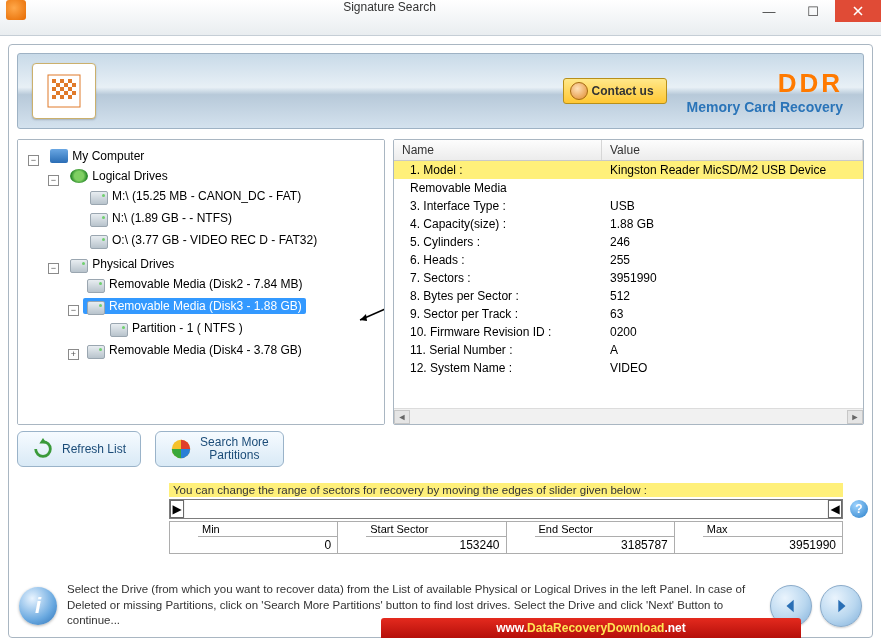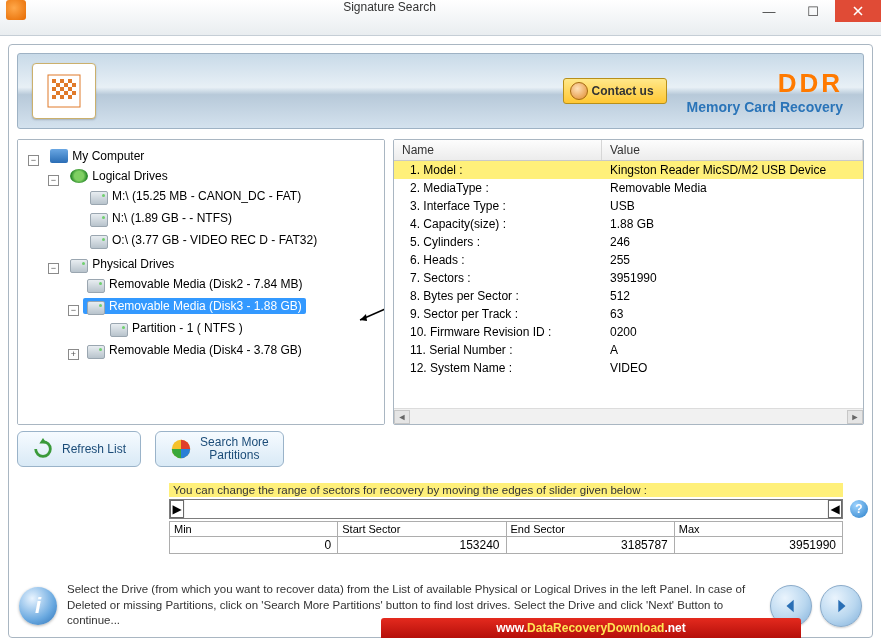--- a/index.html
+++ b/index.html
@@ -68,21 +68,21 @@
 .bi-refresh svg, .bi-pie svg { width: 22px; height: 22px; }
 
 
 .range-panel { margin: 16px 0 0 152px; width: 674px; }
 .hint { background: #fff07a; padding: 1px 4px; font-size: 11.5px; color: #333; }
 .slider { height: 20px; border: 1px solid #7d7d7d; background: #f2f2f2; margin-top: 2px; position: relative; display: flex; align-items: center; }
 .slider .handle { width: 14px; height: 18px; background: #fff; border: 1px solid #6a6a6a; display: flex; align-items: center; justify-content: center; }
 .slider .fill { flex: 1; background: #fff; height: 18px; margin: 0 1px; }
 .slider .help { position: absolute; right: -26px; top: 0; width: 18px; height: 18px; border-radius: 50%; background: radial-gradient(circle at 35% 30%, #9fd4ff, #2a7fc9); color: #fff; font-weight: bold; display: flex; align-items: center; justify-content: center; font-size: 12px; }
 .sector-grid { display: flex; margin-top: 2px; border: 1px solid #adadad; }
-.sector-grid .cell { flex: 1; border-right: 1px solid #adadad; }
+.sector-grid .cell { flex: 1; border-right: 1px solid #adadad; margin-left: 28px; }
 .sector-grid .cell:last-child { border-right: none; }
 .sector-grid .lbl { font-size: 11px; padding: 1px 4px; border-bottom: 1px solid #adadad; background: #fff; }
 .sector-grid .val { padding: 1px 6px; text-align: right; background: #fff; }
 
 
 .footer { margin-top: auto; display: flex; align-items: center; gap: 10px; padding: 6px 2px 0; }
 .footer .info-ic { width: 38px; height: 38px; border-radius: 50%; background: radial-gradient(circle at 35% 30%, #e9f4ff, #6aa9e0 60%, #2a6fb5); display: flex; align-items: center; justify-content: center; color: #fff; font-size: 22px; font-weight: bold; font-style: italic; box-shadow: 0 1px 3px rgba(0,0,0,.3); }
 .footer .msg { flex: 1; font-size: 11.5px; color: #333; line-height: 1.35; }
 .footer .nav { display: flex; gap: 8px; }
 .footer .nav .nb { width: 42px; height: 42px; border-radius: 50%; background: radial-gradient(circle at 35% 30%, #eaf4fd, #b9d7ef 55%, #7fafdb); border: 1px solid #8aabca; display: flex; align-items: center; justify-content: center; cursor: pointer; box-shadow: 0 1px 2px rgba(0,0,0,.2); }
@@ -219,21 +219,20 @@
         <div class="thead">
           <div class="th">Name</div>
           <div class="th">Value</div>
         </div>
         <div class="tbody" id="tbody">
             <div class="tr hl">
               <div class="td">1. Model :</div>
               <div class="td">Kingston Reader  MicSD/M2 USB Device</div>
             </div>
             <div class="tr">
-              <div class="td">2. MediaType :</div>
               <div class="td">Removable Media</div>
             </div>
             <div class="tr">
               <div class="td">3. Interface Type :</div>
               <div class="td">USB</div>
             </div>
             <div class="tr">
               <div class="td">4. Capacity(size) :</div>
               <div class="td">1.88 GB</div>
             </div>

